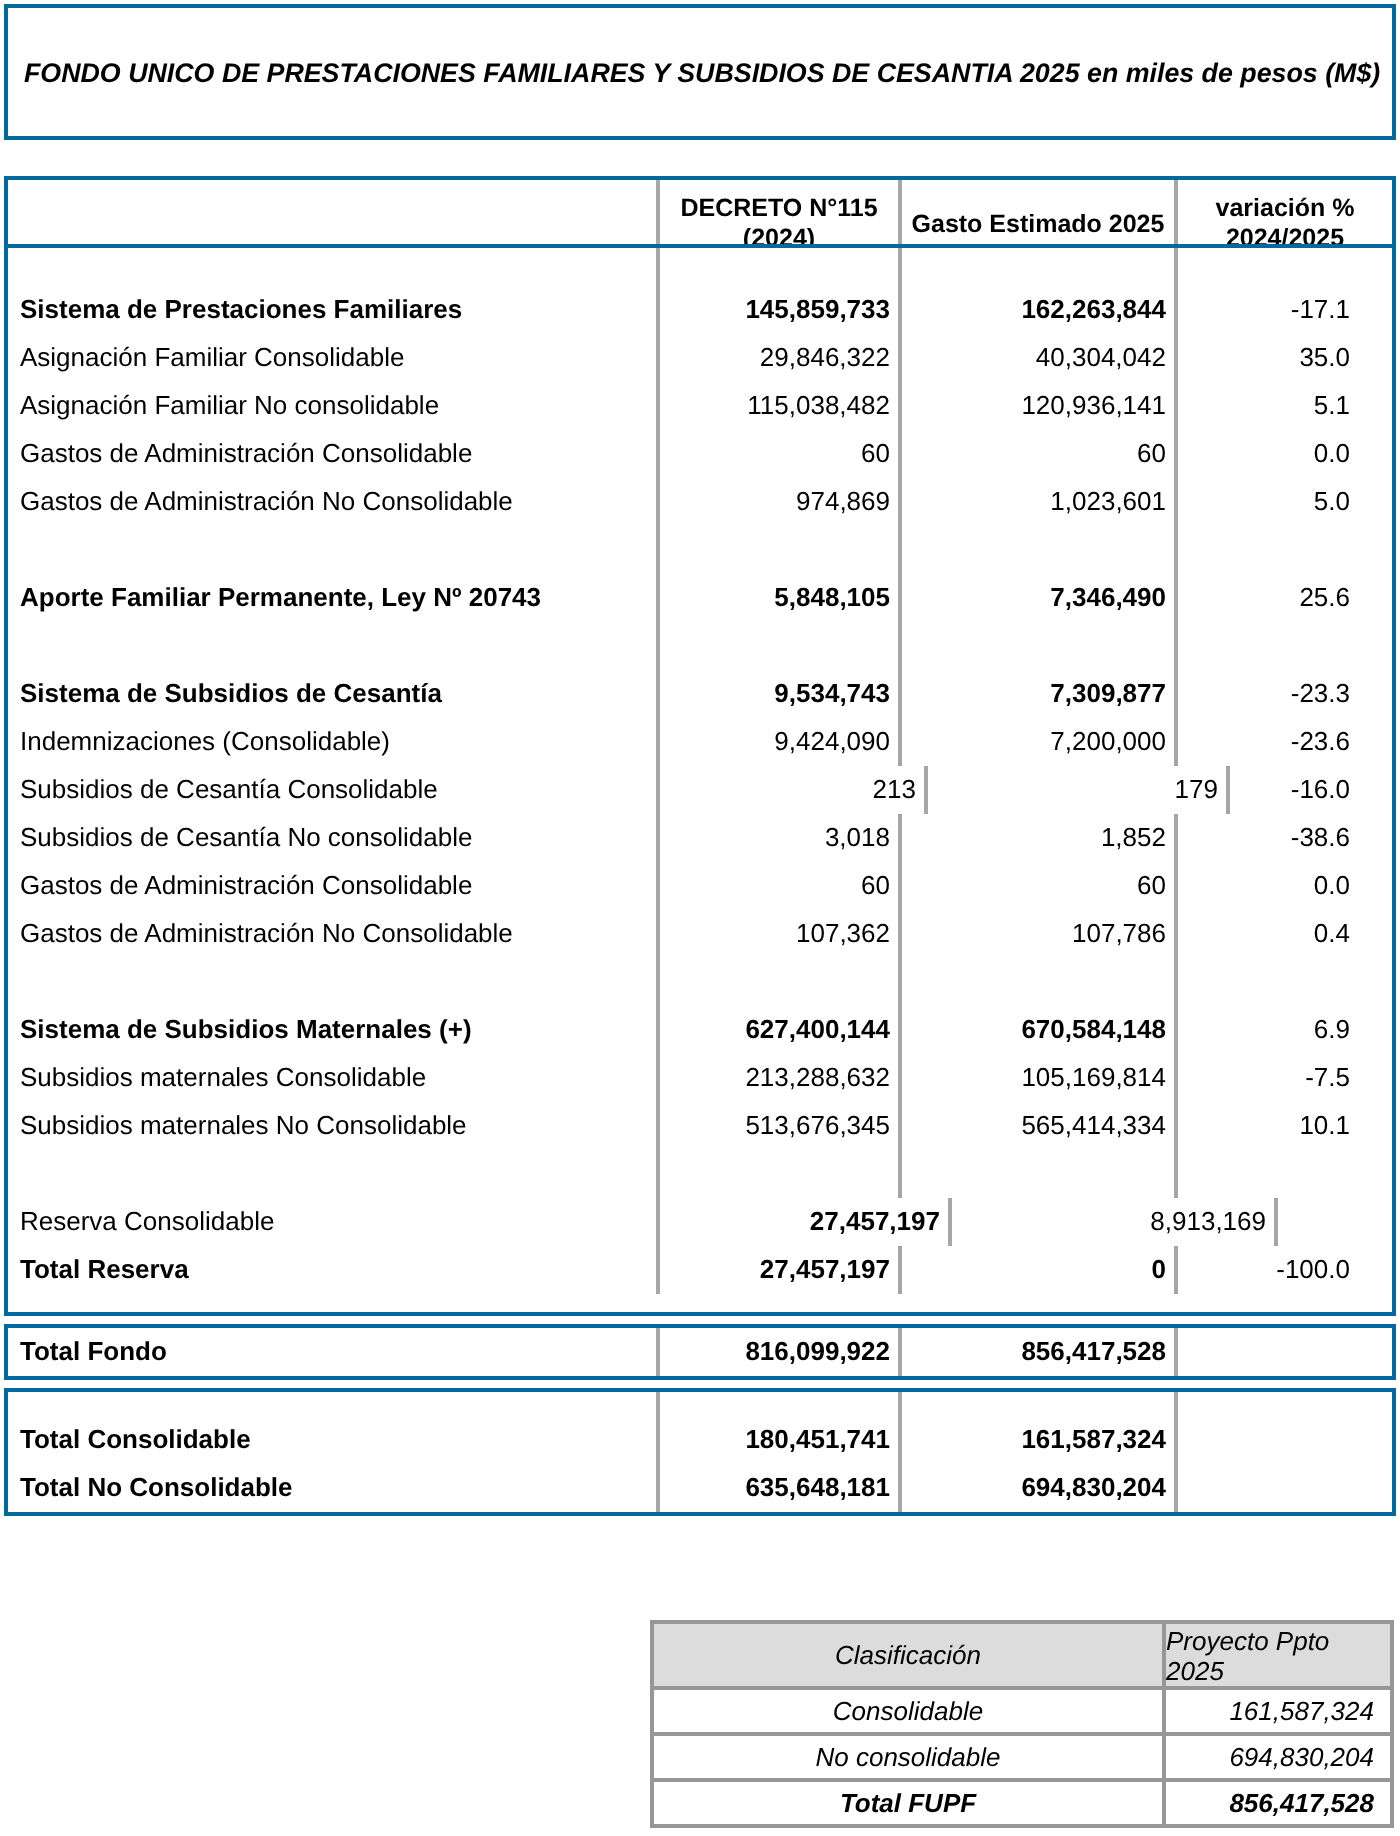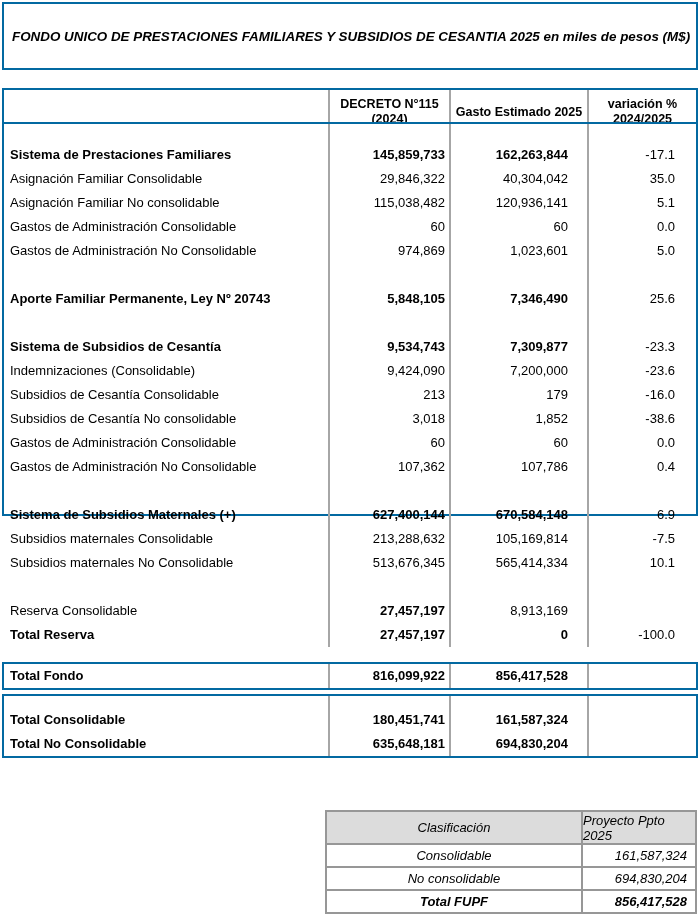--- a/index.html
+++ b/index.html
@@ -3,28 +3,28 @@
 <meta charset="utf-8">
 <style>
   html,body{margin:0;padding:0;background:#fff;}
   .page{position:relative;width:700px;height:918px;background:#ffffff;
         font-family:"Liberation Sans",sans-serif;color:#000;overflow:hidden;}
   .box{position:absolute;left:2px;width:696px;box-sizing:border-box;
        border:2px solid #0369a1;background:#fff;}
   .title-box{top:2px;height:68px;display:flex;align-items:center;padding-left:8px;}
   .doc-title{font-size:13.4px;font-weight:bold;font-style:italic;white-space:nowrap;}
   .header-row{top:88px;height:48px;display:flex;}
-  .body-box{top:122px;height:394px;}
+  .body-box{top:122px;height:536px;}
   .fondo-box{top:662px;height:28px;}
   .totals-box{top:694px;height:64px;}
   .trow{display:flex;height:24px;line-height:24px;font-size:13px;}
   .c{box-sizing:border-box;overflow:hidden;white-space:nowrap;}
   .c-label{width:326px;padding-left:6px;border-right:2px solid #a6a6a6;}
   .c-d{width:121px;border-right:2px solid #a6a6a6;text-align:right;padding-right:4px;}
-  .c-g{width:138px;border-right:2px solid #a6a6a6;text-align:right;padding-right:19px;}
+  .c-g{width:138px;border-right:2px solid #a6a6a6;text-align:right;padding-right:4px;}
   .c-v{flex:1;text-align:right;padding-right:21px;}
   .b{font-weight:bold;}
   .hcell{display:flex;flex-direction:column;justify-content:center;align-items:center;
          text-align:center;font-weight:bold;font-size:12.5px;line-height:15px;
          height:100%;padding-right:0;}
   .summary{position:absolute;left:325px;top:810px;width:372px;box-sizing:border-box;
            border:2px solid #979797;background:#fff;font-size:13px;font-style:italic;}
   .sum-row{display:flex;}
   .sum-header{height:33px;background:#dcdcdc;border-bottom:2px solid #979797;box-sizing:border-box;}
   .sum-c1{width:256px;border-right:2px solid #979797;box-sizing:border-box;
@@ -120,21 +120,21 @@
         <div class="c c-d b">9,534,743</div>
         <div class="c c-g b">7,309,877</div>
         <div class="c c-v">-23.3</div>
       </div>
       <div class="trow" style="height: 24px; line-height: 24px;">
         <div class="c c-label">Indemnizaciones (Consolidable)</div>
         <div class="c c-d">9,424,090</div>
         <div class="c c-g">7,200,000</div>
         <div class="c c-v">-23.6</div>
       </div>
-      <div class="trow" style="height: 24px; line-height: 24px;">
+      <div class="trow" style="height: 24px; line-height: 24px; gap: 13px;">
         <div class="c c-label">Subsidios de Cesantía Consolidable</div>
         <div class="c c-d">213</div>
         <div class="c c-g">179</div>
         <div class="c c-v">-16.0</div>
       </div>
       <div class="trow" style="height: 24px; line-height: 24px;">
         <div class="c c-label">Subsidios de Cesantía No consolidable</div>
         <div class="c c-d">3,018</div>
         <div class="c c-g">1,852</div>
         <div class="c c-v">-38.6</div>
@@ -174,21 +174,21 @@
         <div class="c c-d">513,676,345</div>
         <div class="c c-g">565,414,334</div>
         <div class="c c-v">10.1</div>
       </div>
       <div class="trow" style="height: 24px; line-height: 24px;">
         <div class="c c-label"></div>
         <div class="c c-d"></div>
         <div class="c c-g"></div>
         <div class="c c-v"></div>
       </div>
-      <div class="trow" style="height: 24px; line-height: 24px;">
+      <div class="trow" style="height: 24px; line-height: 24px; gap: 25px;">
         <div class="c c-label">Reserva Consolidable</div>
         <div class="c c-d b">27,457,197</div>
         <div class="c c-g">8,913,169</div>
         <div class="c c-v"></div>
       </div>
       <div class="trow" style="height: 24px; line-height: 24px;">
         <div class="c c-label b">Total Reserva</div>
         <div class="c c-d b">27,457,197</div>
         <div class="c c-g b">0</div>
         <div class="c c-v">-100.0</div>

